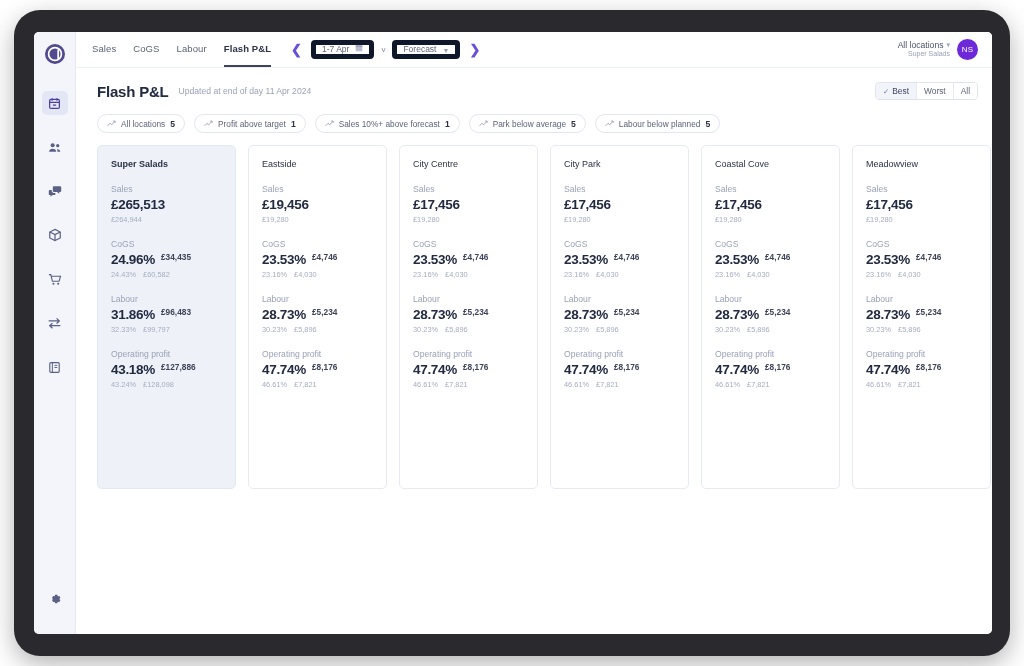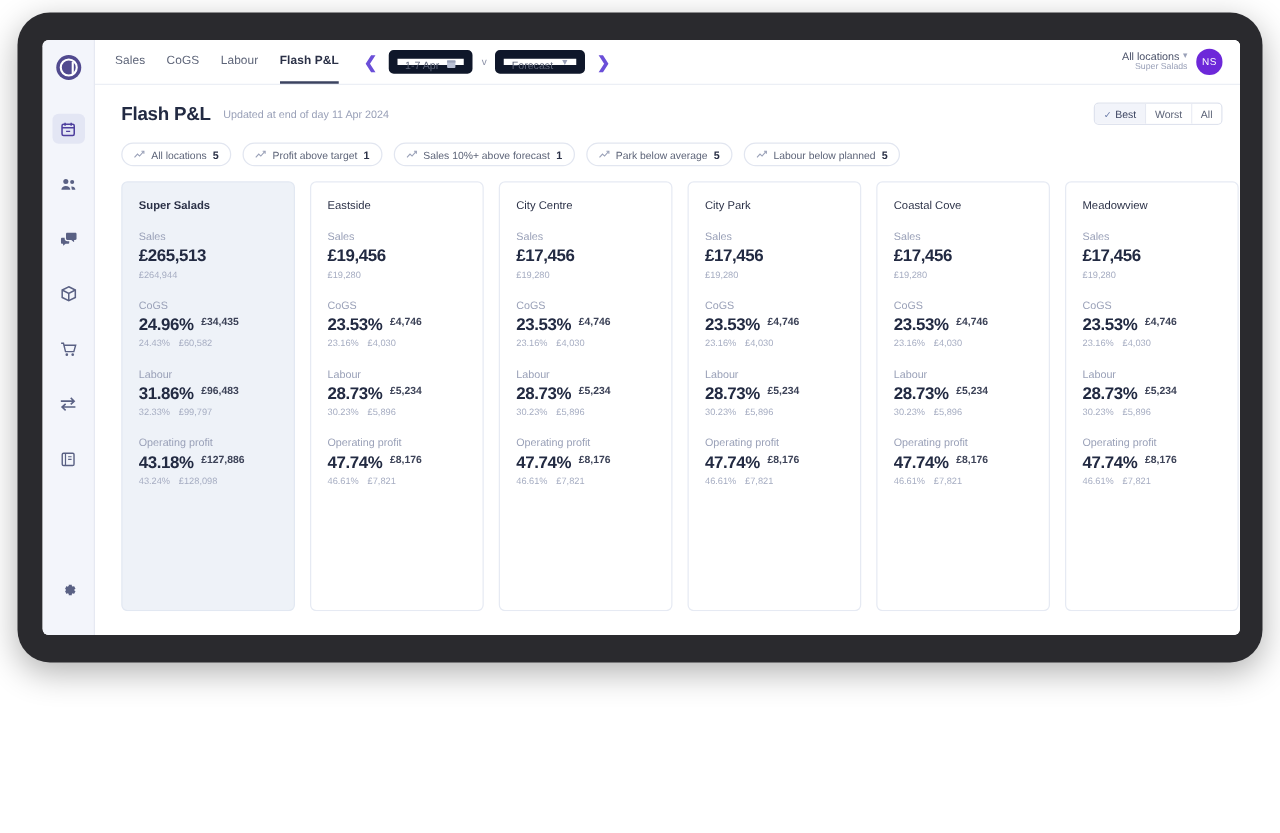--- a/index.html
+++ b/index.html
@@ -4,21 +4,21 @@
 <style>
   * { box-sizing: border-box; margin: 0; padding: 0; }
   html, body {
     width: 1024px; height: 666px;
     font-family: "Liberation Sans", sans-serif;
     background: #ffffff;
     overflow: hidden;
   }
   #device {
     position: absolute; left: 14px; top: 10px;
-    width: 996px; height: 520px;
+    width: 996px; height: 646px;
     background: #2a2a2e;
     border-radius: 26px;
     padding: 22px 18px 22px 20px;
     box-shadow: 0 8px 26px rgba(0,0,0,0.30);
   }
   #screen {
     width: 100%; height: 100%;
     background: #ffffff;
     border-radius: 5px;
     overflow: hidden;
@@ -67,22 +67,22 @@
     padding-bottom: 1px;
   }
   .tab.active { color: #2b3147; font-weight: 600; border-bottom-color: #3b4360; }
 
   .datebar { display: flex; align-items: center; gap: 7px; margin-left: 18px; }
   .arrowbtn {
     color: #6b4fd8; font-size: 13px; line-height: 1;
     cursor: pointer; padding: 0 2px; font-weight: 700;
   }
   .pill {
-    height: 19px; border: 7px solid #0f172a; border-radius: 4px;
-    background: #fff; display: flex; align-items: flex-start;
+    height: 19px; border: 5px solid #0f172a; border-radius: 4px;
+    background: #fff; display: flex; align-items: flex-end;
     padding: 0 6px; gap: 6px;
     font-size: 8.5px; color: #5d6478; cursor: pointer;
     min-width: 54px;
   }
   .pill .lbl { white-space: nowrap; }
   .pill .cal { color: #b9c0d4; }
   .vsep { font-size: 8px; color: #8a90a6; }
   .caret { color: #9aa1b8; font-size: 7px; }
 
   .rightuser { margin-left: auto; display: flex; align-items: center; gap: 7px; }

